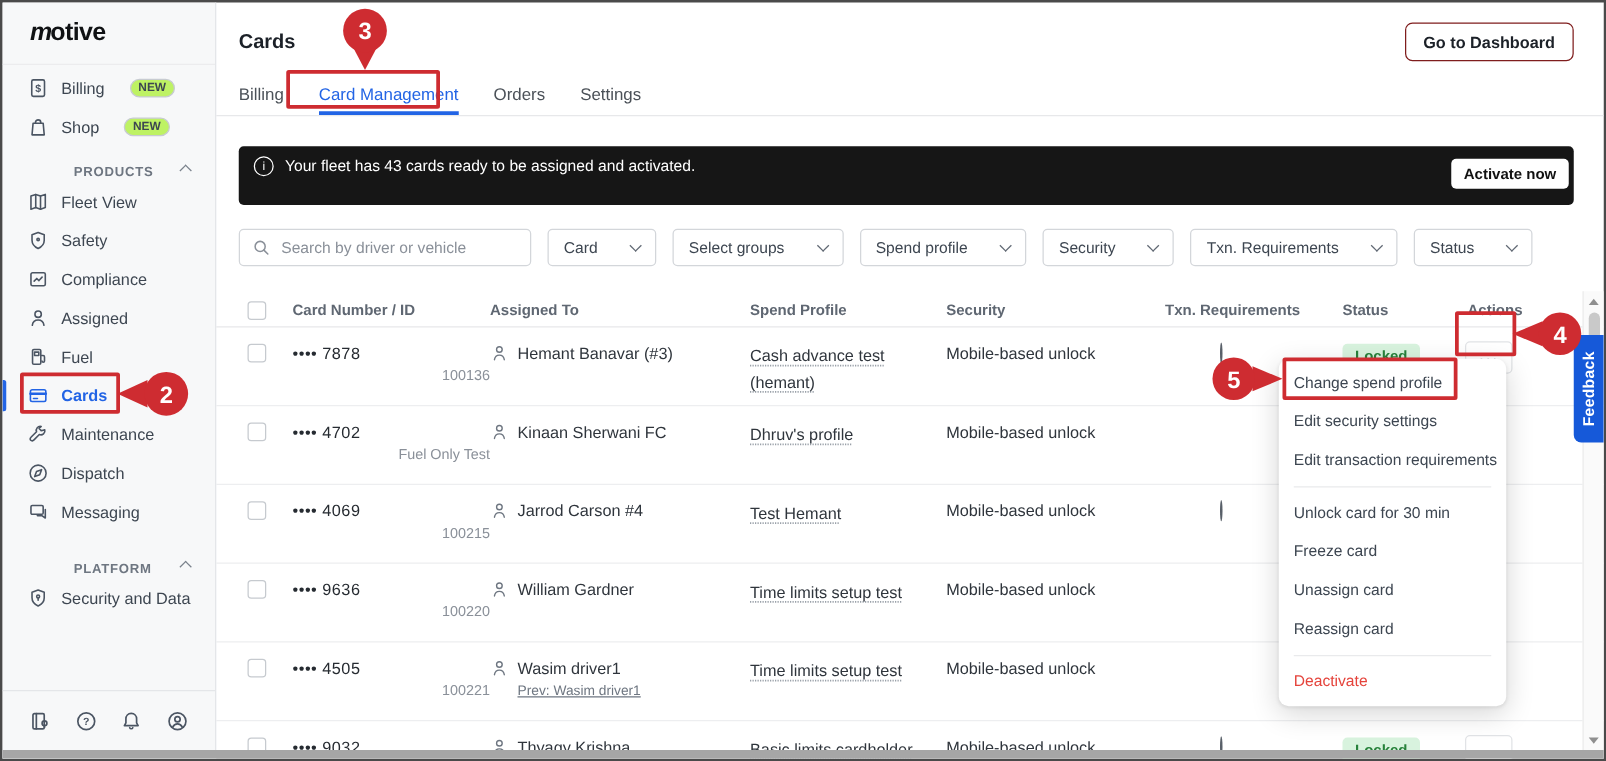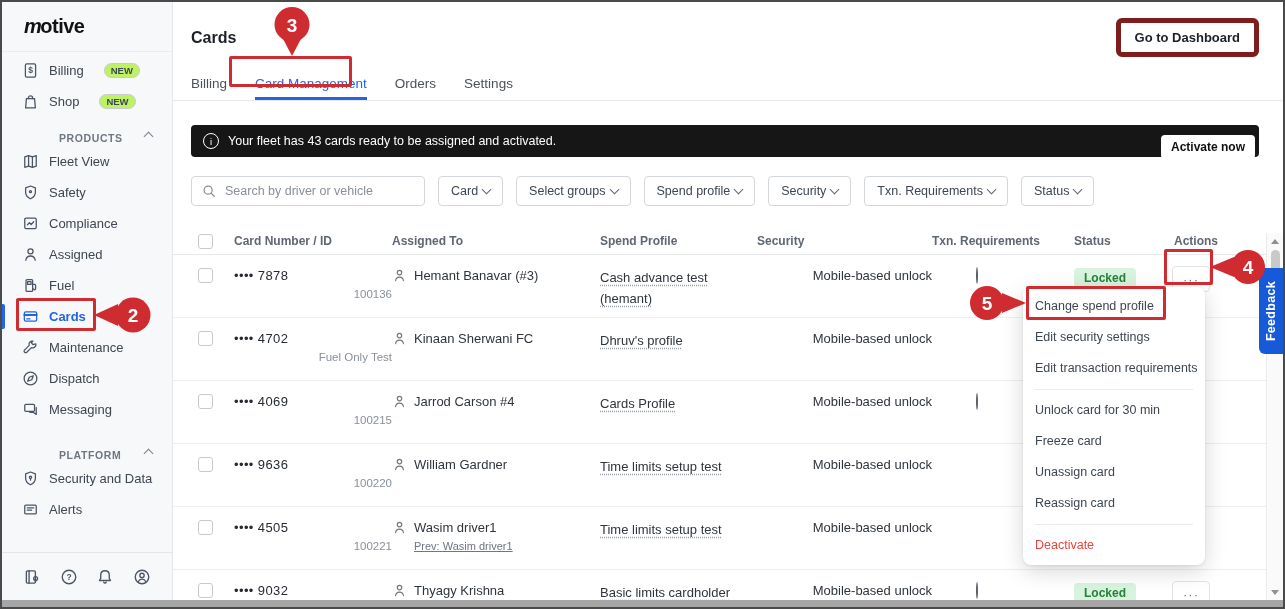--- a/index.html
+++ b/index.html
@@ -23,56 +23,56 @@
   .nav-section.platform{height:36px;}
   .chev-up{width:6px;height:6px;border-left:1.5px solid #7a828c;border-top:1.5px solid #7a828c;transform:rotate(45deg);margin-bottom:4px;}
   .pill{font-size:9.5px;font-weight:700;color:#3d4651;border:1px solid #c7cbd1;border-radius:8px;padding:1px 6px;margin-left:10px;background:#bef264;}
   .sb-footer{position:absolute;left:0;right:0;bottom:7px;height:47px;border-top:1px solid #e4e6e9;
     display:flex;align-items:center;justify-content:space-around;padding:0 12px;}
   .sb-footer .ico{width:18px;height:18px;cursor:pointer;}
   
   .main{position:absolute;left:171px;top:0;right:0;bottom:0;}
   .topbar{display:flex;justify-content:space-between;align-items:center;padding:16px 24px 0 18px;}
   .page-title{font-size:16px;font-weight:700;color:#1c2128;line-height:26px;}
-  .btn-outline{border:5px solid #7f1d1d;border-radius:6px;background:#fff;font-size:13px;font-weight:600;color:#1c2128;
+  .btn-outline{border:1px solid #7f1d1d;border-radius:6px;background:#fff;font-size:13px;font-weight:600;color:#1c2128;
     padding:7px 14px;font-family:inherit;cursor:pointer;}
   .tabs{display:flex;gap:28px;padding-left:18px;border-bottom:1px solid #e7e8ea;height:34px;align-items:stretch;margin-top:9px;}
   .tab{font-size:13.5px;color:#4b5158;display:flex;align-items:center;cursor:pointer;}
   .tab.active{color:#2264e5;font-weight:500;box-shadow:inset 0 -3px 0 #2264e5;}
   .banner{margin:24px 24px 0 18px;height:32px;background:#161616;border-radius:4px;display:flex;align-items:center;
-    color:#fff;font-size:12.5px;padding:0 4px 0 12px;}
+    color:#fff;font-size:12.5px;padding:0 4px 15px 12px;}
   .info-ico{width:14px;height:14px;border:1.2px solid #fff;border-radius:50%;display:flex;align-items:center;justify-content:center;
     font-size:9.5px;flex:none;}
   .info-ico::after{content:"i";}
   .banner .msg{margin-left:9px;}
   .btn-activate{margin-left:auto;background:#fff;color:#111;font-size:12px;font-weight:700;border:none;border-radius:4px;
     padding:5px 10px;font-family:inherit;cursor:pointer;margin-top:12px;}
   .filters{display:flex;gap:13px;margin:19px 24px 0 18px;align-items:flex-end;}
   .search{width:234px;height:30px;border:1px solid #d3d6da;border-radius:4px;display:flex;align-items:center;gap:7px;
     padding:0 10px;background:#fff;box-sizing:border-box;}
   .search svg{width:14px;height:14px;fill:none;stroke:#8a9099;stroke-width:1.4;stroke-linecap:round;flex:none;}
   .search input{border:none;outline:none;font-size:12.5px;color:#3d4651;width:100%;font-family:inherit;background:transparent;}
   .search input::placeholder{color:#8a9099;}
-  .drop{height:30px;border:1px solid #d3d6da;border-radius:4px;display:flex;align-items:center;gap:5px;padding:0 12px;
+  .drop{height:30px;border:1px solid #d3d6da;border-radius:4px;display:flex;align-items:center;gap:27px;padding:0 12px;
     font-size:12.5px;color:#3d4651;background:#fff;box-sizing:border-box;white-space:nowrap;cursor:pointer;}
   .chev-down{width:6px;height:6px;border-right:1.4px solid #5f6772;border-bottom:1.4px solid #5f6772;transform:rotate(45deg);margin-top:-3px;}
   
   .grid-cols{display:grid;grid-template-columns:46px 158px 208px 157px 175px 140px 100px 1fr;padding-left:15px;padding-right:24px;}
   .thead{margin-top:22px;height:26px;align-items:center;border-bottom:1px solid #e7e8ea;font-size:12px;font-weight:600;color:#5f6772;}
   .trow{padding-top:13px;height:63px;box-sizing:border-box;border-bottom:1px solid #edeef0;font-size:13px;color:#2f353c;align-items:start;}
   .cbx{width:15px;height:15px;border:1px solid #c6cacf;border-radius:3px;background:#fff;margin-left:10px;display:block;box-sizing:border-box;cursor:pointer;}
   .card-num{font-size:13px;color:#262b31;letter-spacing:.4px;}
   .card-id{font-size:11.5px;color:#8a9099;margin-top:5px;text-align:right;}
   .assigned{display:flex;gap:7px;align-items:flex-start;}
   .assigned .ico{width:15px;height:15px;margin-top:0;flex:none;display:flex;}
   .assigned .ico svg{stroke:#6e7681;}
   .assigned-note{font-size:11px;color:#6e7681;text-decoration:underline;margin:5px 0 0 22px;display:inline-block;cursor:pointer;}
   .spend{width:fit-content;max-width:145px;padding-right:2px;line-height:1.6;color:#2f353c;
     text-decoration:underline dotted #9aa1a9;text-underline-offset:3px;cursor:pointer;}
-  .security-txt{color:#2f353c;text-align:right;}
+  .security-txt{color:#2f353c;}
   .txn-dot{width:9px;height:9px;border-radius:50%;margin-left:44px;margin-top:5px;box-sizing:border-box;}
   .txn-dot.hollow{border:1.6px solid #596069;background:#fff;}
   .txn-dot.filled{background:#23a23d;}
   .badge-locked{display:inline-block;background:#d8f3de;color:#27823b;font-size:12px;font-weight:700;border-radius:4px;padding:3px 10px;margin-left:2px;}
   .btn-dots{width:38px;height:26px;border:1px solid #e1e3e6;border-radius:4px;background:#fff;color:#6b7280;font-size:13px;
     letter-spacing:1px;display:flex;align-items:center;justify-content:center;margin-top:-2px;cursor:pointer;font-family:inherit;}
   
   .menu{position:absolute;left:1021px;top:285px;width:182px;background:#fff;border-radius:8px;padding:4px 0;z-index:10;
     box-shadow:0 1px 3px rgba(0,0,0,.08),0 6px 22px rgba(0,0,0,.16);}
   .menu-item{height:31px;line-height:31px;padding:0 12px;font-size:12.5px;color:#3d4651;white-space:nowrap;cursor:pointer;}
@@ -220,29 +220,20 @@
       <div class="nav-item">
         <span class="ico">
             <svg viewBox="0 0 16 16">
               <path d="M8 1.9l4.6 1.7v4.1c0 3-2 5-4.6 6.2-2.6-1.2-4.6-3.2-4.6-6.2V3.6z"></path>
               <circle cx="8" cy="6.8" r="1.1"></circle>
               <path d="M8 7.9v1.7"></path>
             </svg>
           </span>
         <span>Security and Data</span>
       </div>
-      <div class="nav-item">
-        <span class="ico">
-            <svg viewBox="0 0 16 16">
-              <rect x="2.6" y="3.8" width="10.8" height="8.4" rx="1"></rect>
-              <path d="M5 6.4h6M5 8.6h4"></path>
-            </svg>
-          </span>
-        <span>Alerts</span>
-      </div>
     </div>
 
     <div class="sb-footer">
       <span class="ico"><svg viewBox="0 0 16 16">
             <rect x="3" y="2.6" width="8" height="10.8" rx="1"></rect>
             <path d="M5.4 2.6v10.8"></path>
             <circle cx="11.2" cy="9.4" r="1.7"></circle>
             <path d="M11.2 11.1v1.2"></path>
           </svg></span>
       <span class="ico"><svg viewBox="0 0 16 16">
@@ -387,21 +378,21 @@
             <div class="assigned">
               <span class="ico">
                 <svg viewBox="0 0 16 16">
                   <circle cx="8" cy="4.9" r="2.4"></circle>
                   <path d="M3.8 13.6c.4-2.6 2-3.9 4.2-3.9s3.8 1.3 4.2 3.9"></path>
                 </svg>
               </span>
               <span>Jarrod Carson #4</span>
             </div>
           </div>
-        <div class="spend">Cards Profile</div>
+        <div class="spend">Test Hemant</div>
         <div class="security-txt">Mobile-based unlock</div>
         <div><span class="txn-dot hollow"></span></div>
         <div></div>
         <div></div>
       </div>
 
       <div class="grid-cols trow">
         <span class="cbx"></span>
         <div>
             <div class="card-num">•••• 9636</div>

